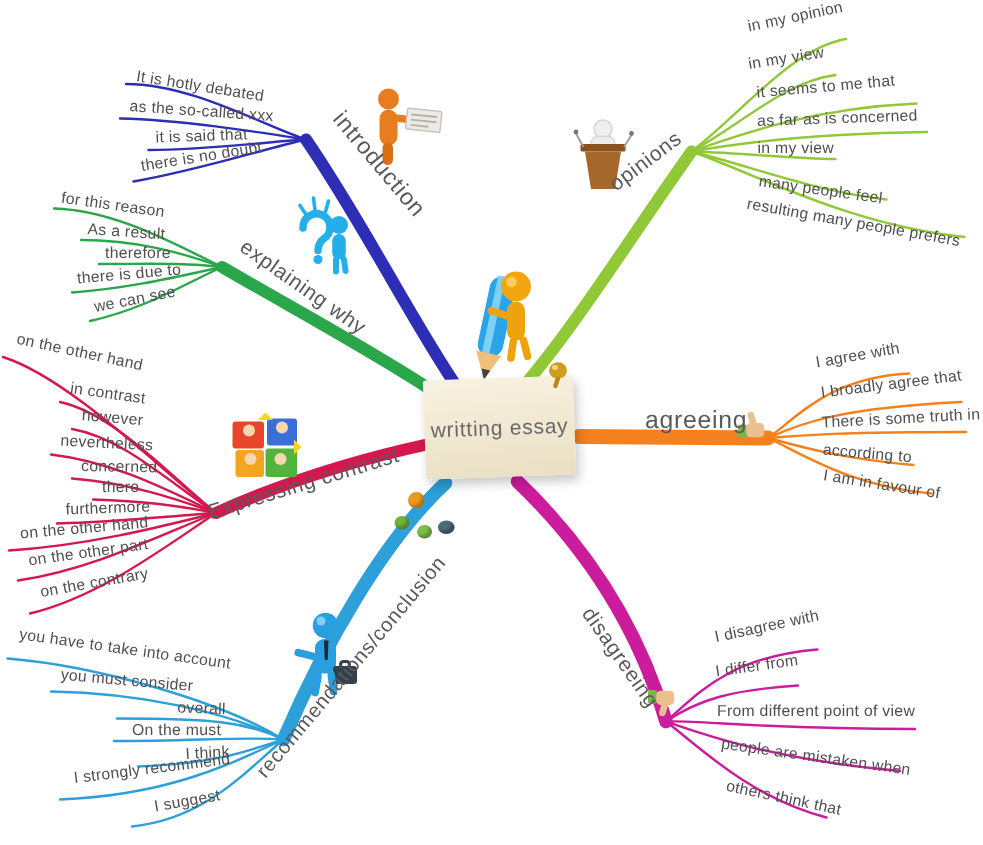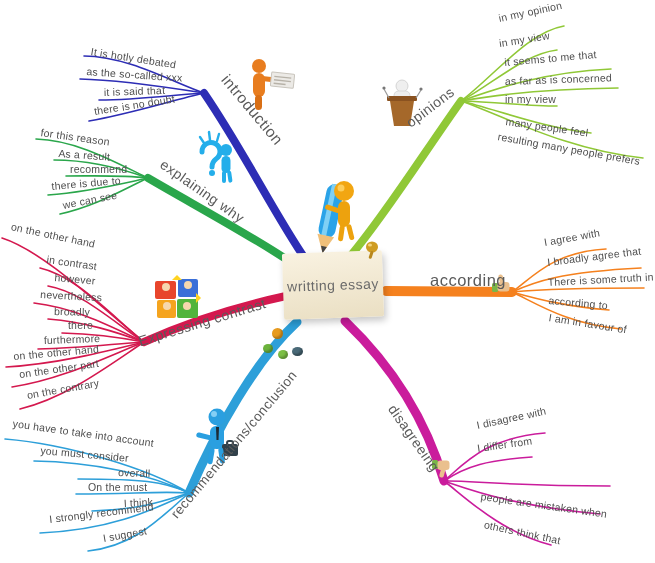--- a/index.html
+++ b/index.html
@@ -199,29 +199,29 @@
     </svg>
   </div>
 
 <div class="sub-label" style="left: 90px; top: 45px; transform: rotate(9deg);">It is hotly debated</div>
     <div class="sub-label" style="left: 86px; top: 65px; transform: rotate(4deg);">as the so-called xxx</div>
     <div class="sub-label" style="left: 104px; top: 86px; transform: rotate(-2deg);">it is said that</div>
     <div class="sub-label" style="left: 95px; top: 105px; transform: rotate(-9deg);">there is no doubt</div>
     <div class="branch-label" style="left: 209px; top: 101px; transform: rotate(50deg); font-size: 15.5px;">introduction</div>
     <div class="sub-label" style="left: 40px; top: 126px; transform: rotate(8deg);">for this reason</div>
     <div class="sub-label" style="left: 58px; top: 147px; transform: rotate(4deg);">As a result</div>
-    <div class="sub-label" style="left: 70px; top: 163px; transform: rotate(0deg);">recommend</div>
+    <div class="sub-label" style="left: 70px; top: 163px; transform: rotate(0deg);">therefore</div>
     <div class="sub-label" style="left: 52px; top: 180px; transform: rotate(-5deg);">there is due to</div>
     <div class="sub-label" style="left: 64px; top: 199px; transform: rotate(-11deg);">we can see</div>
     <div class="branch-label" style="left: 153px; top: 183px; transform: rotate(35deg); font-size: 14px;">explaining why</div>
     <div class="sub-label" style="left: 10px; top: 220px; transform: rotate(12deg);">on the other hand</div>
     <div class="sub-label" style="left: 46px; top: 253px; transform: rotate(8deg);">in contrast</div>
     <div class="sub-label" style="left: 54px; top: 271px; transform: rotate(5deg);">however</div>
     <div class="sub-label" style="left: 40px; top: 288px; transform: rotate(3deg);">nevertheless</div>
-    <div class="sub-label" style="left: 54px; top: 305px; transform: rotate(1deg);">broadly</div>
+    <div class="sub-label" style="left: 54px; top: 305px; transform: rotate(1deg);">concerned</div>
     <div class="sub-label" style="left: 68px; top: 319px; transform: rotate(0deg);">there</div>
     <div class="sub-label" style="left: 44px; top: 334px; transform: rotate(-2deg);">furthermore</div>
     <div class="sub-label" style="left: 14px; top: 350px; transform: rotate(-5deg);">on the other hand</div>
     <div class="sub-label" style="left: 20px; top: 368px; transform: rotate(-8deg);">on the other part</div>
     <div class="sub-label" style="left: 28px; top: 389px; transform: rotate(-10deg);">on the contrary</div>
     <div class="branch-label" style="left: 136px; top: 314px; transform: rotate(-17deg); font-size: 14px;">Expressing contrast</div>
     <div class="sub-label" style="left: 12px; top: 417px; transform: rotate(8deg);">you have to take into account</div>
     <div class="sub-label" style="left: 40px; top: 444px; transform: rotate(5deg);">you must consider</div>
     <div class="sub-label" style="left: 118px; top: 466px; transform: rotate(2deg);">overall</div>
     <div class="sub-label" style="left: 88px; top: 481px; transform: rotate(0deg);">On the must</div>
@@ -235,19 +235,20 @@
     <div class="sub-label" style="left: 505px; top: 75px; transform: rotate(-2deg);">as far as is concerned</div>
     <div class="sub-label" style="left: 505px; top: 93px; transform: rotate(0deg);">in my view</div>
     <div class="sub-label" style="left: 505px; top: 115px; transform: rotate(8deg);">many people feel</div>
     <div class="sub-label" style="left: 497px; top: 130px; transform: rotate(10deg);">resulting many people prefers</div>
     <div class="branch-label" style="left: 402px; top: 99px; transform: rotate(-37deg); font-size: 14px;">opinions</div>
     <div class="sub-label" style="left: 545px; top: 236px; transform: rotate(-10deg);">I agree with</div>
     <div class="sub-label" style="left: 548px; top: 256px; transform: rotate(-7deg);">I broadly agree that</div>
     <div class="sub-label" style="left: 548px; top: 276px; transform: rotate(-3deg);">There is some truth in</div>
     <div class="sub-label" style="left: 548px; top: 294px; transform: rotate(5deg);">according to</div>
     <div class="sub-label" style="left: 548px; top: 311px; transform: rotate(9deg);">I am in favour of</div>
-    <div class="branch-label" style="left: 430px; top: 271px; transform: rotate(0deg); font-size: 16.5px;">according</div>
+    <div class="branch-label" style="left: 430px; top: 271px; transform: rotate(0deg); font-size: 16.5px;">agreeing</div>
     <div class="sub-label" style="left: 478px; top: 419px; transform: rotate(-12deg);">I disagree with</div>
     <div class="sub-label" style="left: 478px; top: 442px; transform: rotate(-8deg);">I differ from</div>
+    <div class="sub-label" style="left: 478px; top: 468px; transform: rotate(0deg);">From different point of view</div>
     <div class="sub-label" style="left: 480px; top: 490px; transform: rotate(8deg);">people are mistaken when</div>
     <div class="sub-label" style="left: 483px; top: 518px; transform: rotate(12deg);">others think that</div>
     <div class="branch-label" style="left: 375px; top: 430px; transform: rotate(55deg); font-size: 14px;">disagreeing</div>
   </div>
 
 </body></html>

